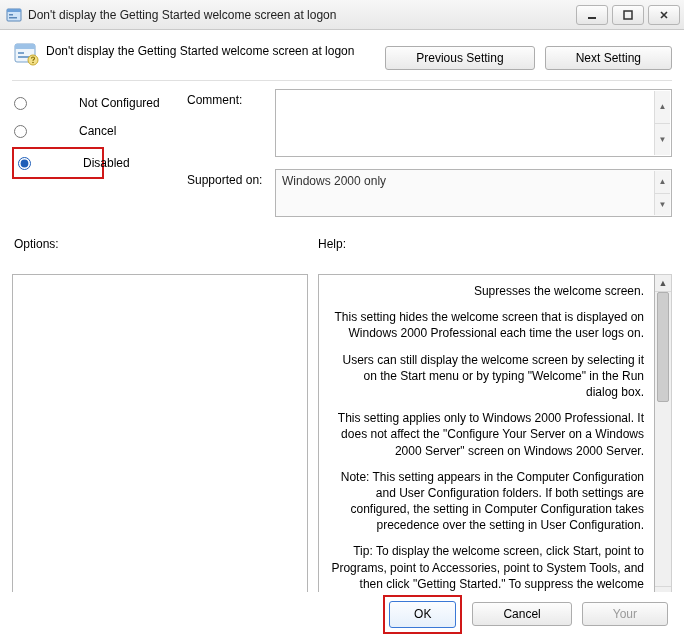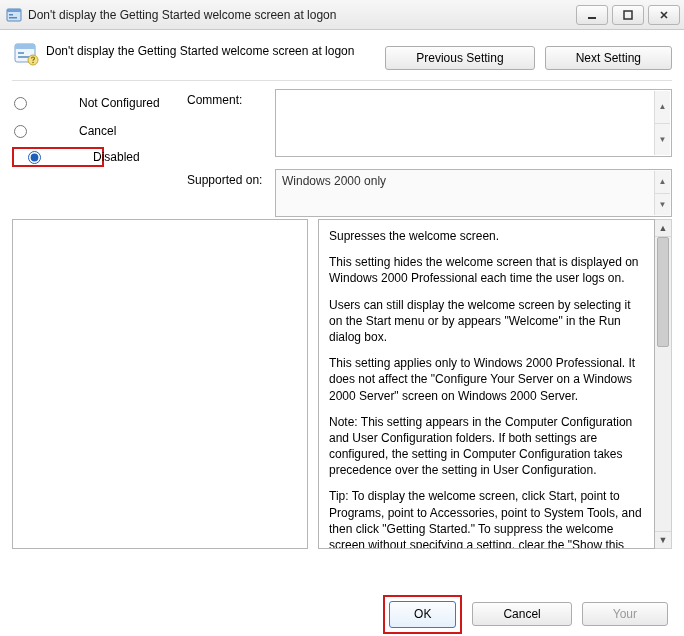--- a/index.html
+++ b/index.html
@@ -62,21 +62,21 @@
   button.std:disabled { color:#9a9a9a; }
   .divider { border:0; border-top:1px solid #e0e0e0; margin:10px 0 8px 0; }
 
   
   .config-row { display:flex; }
   .radio-col { width:175px; }
   .radio-item { display:flex; align-items:center; height:28px; padding-left:2px;gap:46px; }
   .radio-item input { margin:0 6px 0 0; accent-color:#1e5eb8; }
   .radio-item.highlight {
     border:2px solid #d01818;
-    width:92px; height:20px; padding-left:14px;
+    width:92px; height:32px; padding-left:4px;
     margin-top:2px;
   }
   .right-col { flex:1; }
   .label-top { display:flex; }
   .field-label { width:88px; padding-top:4px; }
   .comment-box {
     flex:1; height:68px;
     border:1px solid #b5b5b5;
     position:relative;
     background:#fff;
@@ -100,21 +100,21 @@
     border:1px solid #b5b5b5;
     background:#fafafa;
     position:relative;
     padding:4px 20px 4px 6px;
     color:#333;
   }
 
   
   .split-labels { display:flex; margin-top:20px; }
   .split-labels .opt-label { width:306px; padding-left:2px; }
-  .split-panes { display:flex; margin-top:2px; height:330px; }
+  .split-panes { display:flex; margin-top:23px; height:330px;text-align:right; }
   .options-pane {
     width:296px;
     border:1px solid #b5b5b5;
     background:#fff;
     margin-right:10px;
   }
   .help-wrap { flex:1; display:flex; }
   .help-pane {
     flex:1;
     border:1px solid #b5b5b5;
@@ -255,28 +255,32 @@
           <span>Windows 2000 only</span>
           <div class="spin-arrows">
             <div class="spin-btn">▲</div>
             <div class="spin-btn">▼</div>
           </div>
         </div>
       </div>
     </div>
   </div>
 
+  <div class="split-labels">
+    <div class="opt-label">Options:</div>
+    <div>Help:</div>
+  </div>
 
   <div class="split-panes">
     <div class="options-pane"></div>
     <div class="help-wrap">
       <div class="help-pane">
         <p>Supresses the welcome screen.</p>
         <p>This setting hides the welcome screen that is displayed on Windows 2000 Professional each time the user logs on.</p>
-        <p>Users can still display the welcome screen by selecting it on the Start menu or by appears "Welcome" in the Run dialog box.</p>
+        <p>Users can still display the welcome screen by selecting it on the Start menu or by typing "Welcome" in the Run dialog box.</p>
         <p>This setting applies only to Windows 2000 Professional. It does not affect the "Configure Your Server on a Windows 2000 Server" screen on Windows 2000 Server.</p>
         <p>Note: This setting appears in the Computer Configuration and User Configuration folders. If both settings are configured, the setting in Computer Configuration takes precedence over the setting in User Configuration.</p>
         <p>Tip: To display the welcome screen, click Start, point to Programs, point to Accessories, point to System Tools, and then click "Getting Started." To suppress the welcome screen without specifying a setting, clear the "Show this screen at startup" check</p>
       </div>
       <div class="vscroll">
         <div class="arrow">▲</div>
         <div class="track">
           <div class="thumb"></div>
         </div>
         <div class="arrow bot">▼</div>

